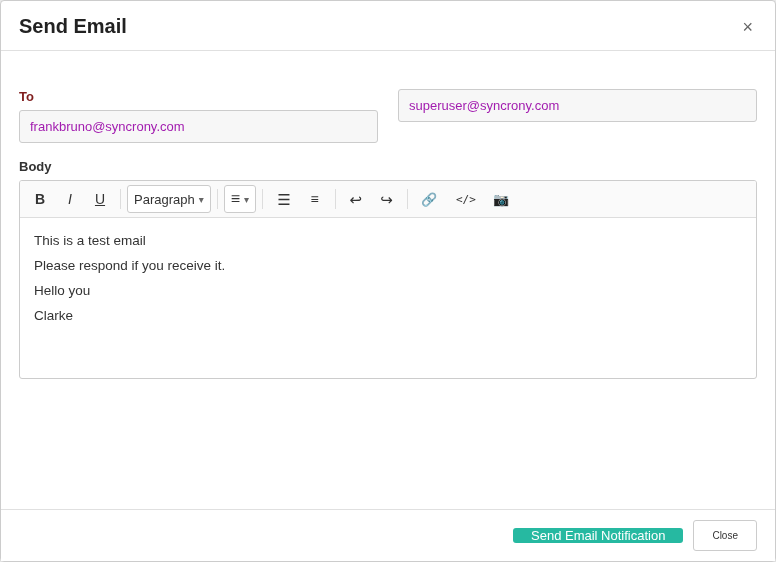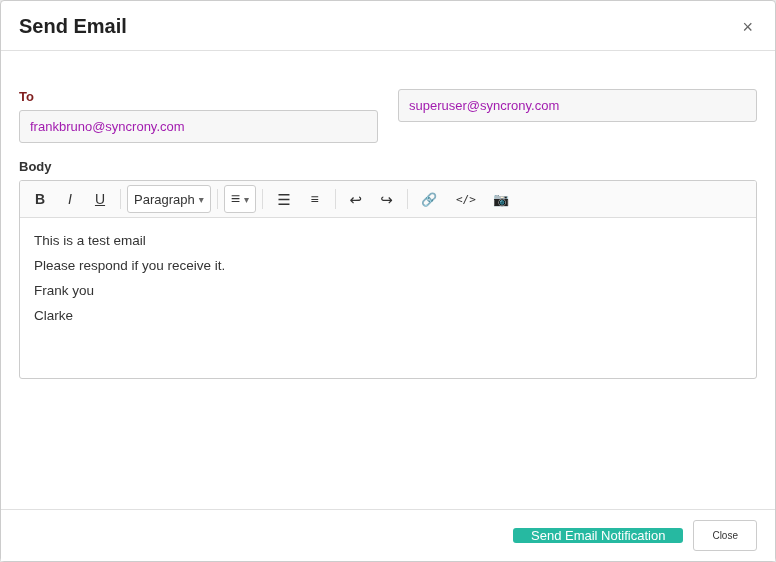--- a/index.html
+++ b/index.html
@@ -296,21 +296,21 @@
           </button>
           <button class="toolbar-btn">
             <span style="font-size:13px;">📷</span>
           </button>
 
         </div>
 
         <div class="editor-content" contenteditable="true" style="">
           <p>This is a test email</p>
           <p>Please respond if you receive it.</p>
-          <p>Frank you</p>
+          <p>Hello you</p>
           <p>Clarke</p>
         </div>
 
       </div>
     </div>
 
   </div>
 
   <div class="dialog-footer">
     <button class="btn-primary">Send Email Notification</button>

